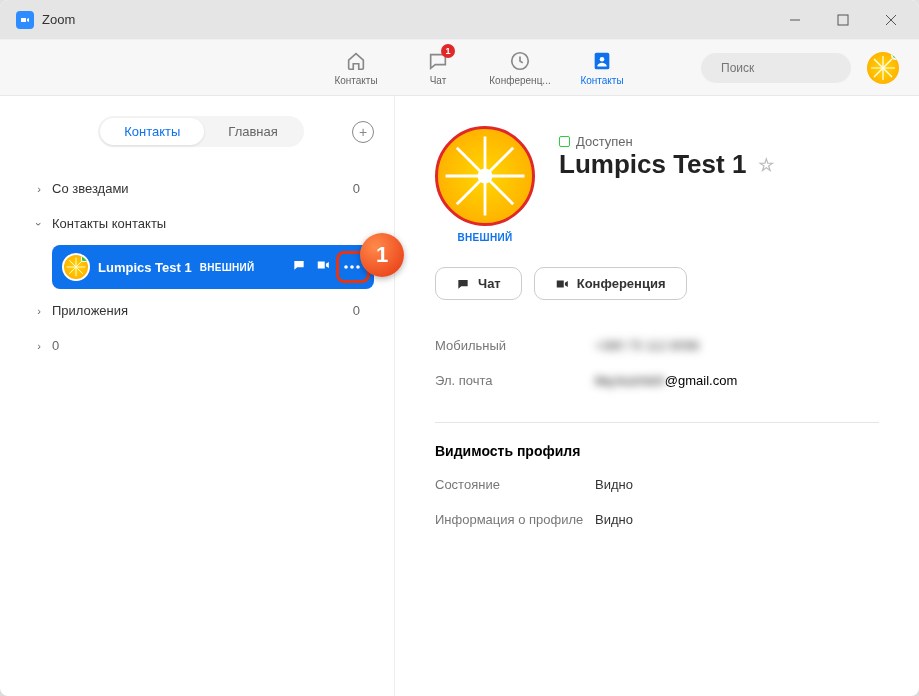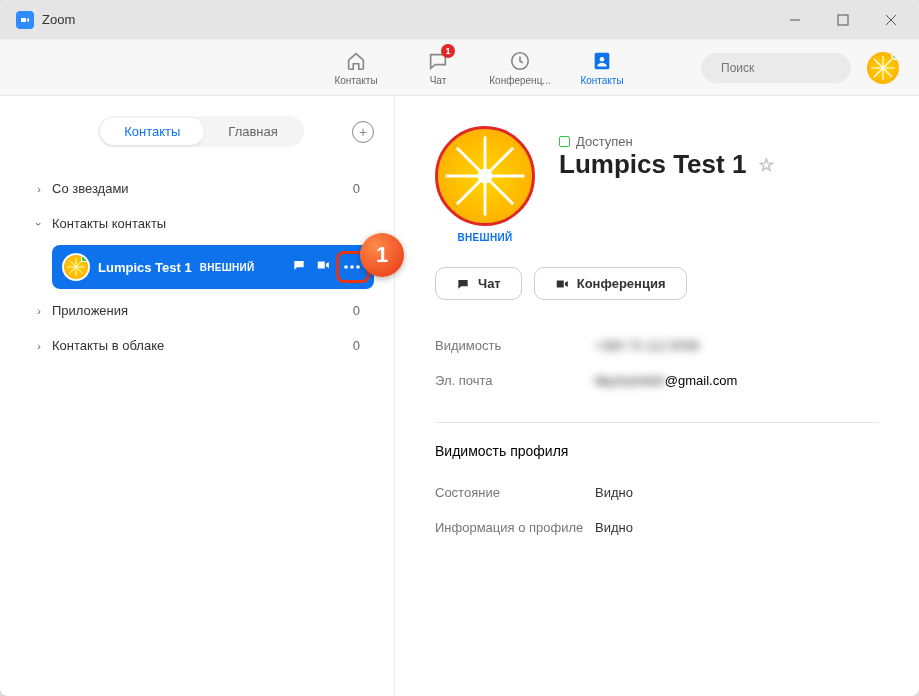--- a/index.html
+++ b/index.html
@@ -70,21 +70,21 @@
 .action-btn { display: flex; align-items: center; gap: 8px; padding: 8px 20px; border: 1px solid #ccc; border-radius: 10px; background: #fff; font-size: 13px; font-weight: 600; cursor: pointer; color: #333; }
 .action-btn svg { width: 14px; height: 14px; fill: #333; }
 
 .info-row { display: flex; padding: 10px 0; font-size: 13px; }
 .info-label { width: 160px; color: #777; }
 .info-value { color: #333; }
 .info-value.link { color: #000000; }
 .blurred { filter: blur(4px); }
 
 .divider { border: none; border-top: 1px solid #e5e5e5; margin: 24px 0 20px; }
-.section-header { font-size: 14px; font-weight: 400; margin-bottom: 16px; }
+.section-header { font-size: 14px; font-weight: 700; margin-bottom: 8px; }
 </style>
 </head>
 <body>
 
 <div class="window">
 
   <div class="titlebar">
     <div class="titlebar-icon">
       <svg viewBox="0 0 10 10">
           <path d="M1 3h5v4H1z M7 4l2-1v4l-2-1z"></path>
@@ -223,21 +223,20 @@
       </div>
 
       <div class="tree-item">
         <span class="tree-chevron">›</span>
         <span class="tree-label">Приложения</span>
         <span class="tree-count">0</span>
       </div>
 
       <div class="tree-item">
         <span class="tree-chevron">›</span>
-        <span class="tree-label">Контакты в облаке</span>
         <span class="tree-count">0</span>
       </div>
     </div>
 
     <div class="detail">
       <div class="profile-header">
         <div class="profile-avatar-wrap">
           <div class="profile-avatar lemon-slice">
             <svg viewBox="0 0 100 100" style="position:absolute;inset:0">
                 <g stroke="#fff" stroke-width="3">
@@ -272,21 +271,21 @@
         </button>
         <button class="action-btn">
           <svg viewBox="0 0 24 24">
               <path d="M3 6h12v12H3z M17 10l5-3v10l-5-3z"></path>
             </svg>
           <span>Конференция</span>
         </button>
       </div>
 
       <div class="info-row">
-        <span class="info-label">Видимость</span>
+        <span class="info-label">Мобильный</span>
         <span class="info-value blurred">+380 73 112 8098</span>
       </div>
       <div class="info-row">
         <span class="info-label">Эл. почта</span>
         <span class="info-value link">
           <span class="blurred">iley.kuzmich</span><span>@gmail.com</span>
         </span>
       </div>
 
       <hr class="divider">

